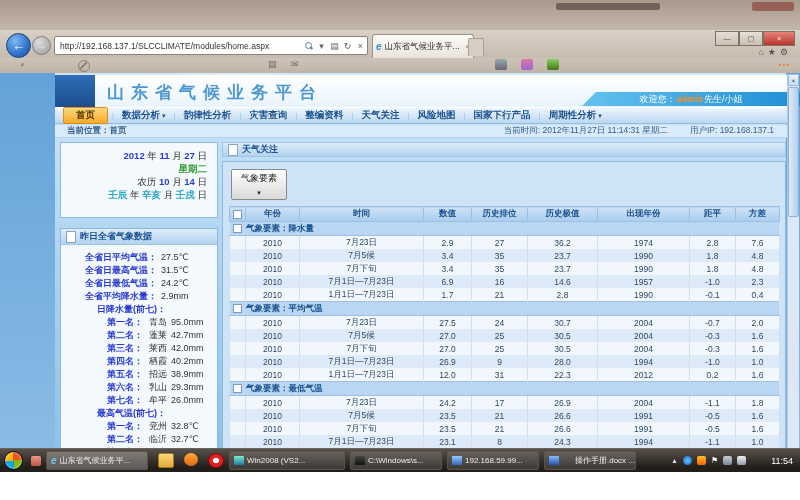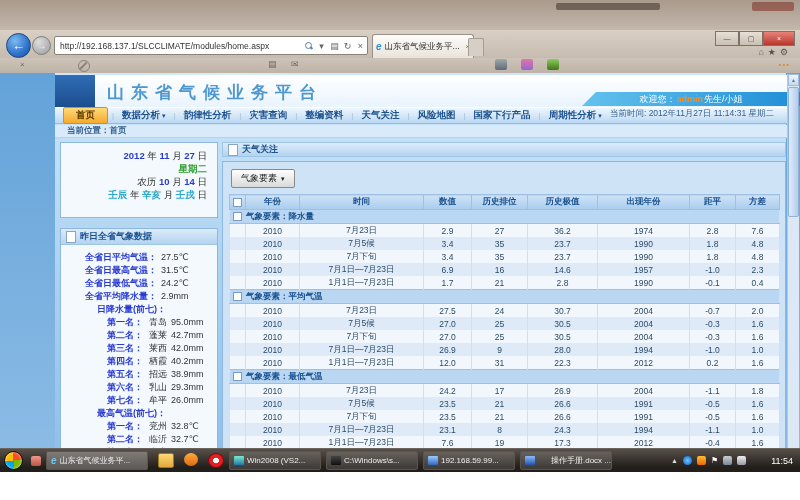--- a/index.html
+++ b/index.html
@@ -65,21 +65,21 @@
           background:linear-gradient(180deg,#eef6fe,#bcd8f2);border-top:1px solid #fff;border-bottom:1px solid #96bce0;
           display:flex;align-items:center;padding-left:8px;box-sizing:border-box;}
   .nav-item{font-size:9.5px;font-weight:bold;color:#1a518f;padding:0 8px;white-space:nowrap;cursor:default;}
   .nav-item.active{background:linear-gradient(180deg,#ffd97a,#f6a92c);border:1px solid #d98f1f;border-radius:2px;
                    color:#5a3a00;padding:1px 12px;margin-right:4px;}
   .nav-sep{color:#9fbdd9;font-size:8px;}
   .nav-caret{font-size:7px;color:#1a518f;margin-left:2px;}
   #statusbar{position:absolute;left:55px;top:52px;width:733px;height:13px;background:#d9eafa;
              border-bottom:1px solid #b6d2ec;display:flex;align-items:center;font-size:8.5px;color:#35608f;box-sizing:border-box;}
   #statusbar .loc{padding-left:12px;font-weight:bold;}
-  #statusbar .right{margin-left:auto;display:flex;gap:22px;padding-right:14px;flex-direction:column;}
+  #statusbar .right{margin-left:auto;display:flex;gap:22px;padding-right:14px;}
   
   .side-box{position:absolute;left:60px;width:158px;border:1px solid #8fb8e0;background:#f4f9fe;box-sizing:border-box;}
   #cal-box{top:69px;height:76px;}
   #wx-box{top:155px;height:330px;}
   .box-header{height:15px;background:linear-gradient(180deg,#dcecfb,#b4d3ef);border-bottom:1px solid #9ec4e6;
               display:flex;align-items:center;gap:4px;padding-left:5px;font-size:9px;font-weight:bold;color:#1a518f;}
   .cal-ico{width:9px;height:9px;border:1px solid #888;background:linear-gradient(#e23b2e 0 3px,#fff 3px);display:inline-block;}
   .doc-ico{width:8px;height:10px;border:1px solid #8aa5c0;background:#fff;display:inline-block;}
   #cal-body{padding:6px 10px 0 0;text-align:right;font-size:9.5px;line-height:13px;}
   #cal-body .num{color:#2a3bd0;font-weight:bold;} #cal-body .unit{color:#333;}
@@ -89,21 +89,21 @@
   .s-value{margin-left:4px;color:#333;}
   .sec-title{color:#2a3bd0;font-weight:bold;padding-left:36px;}
   .rank-line{display:flex;} .r-rank{width:82px;text-align:right;color:#2a3bd0;font-weight:bold;flex:none;}
   .r-city{margin-left:6px;color:#333;} .r-val{margin-left:4px;color:#333;}
   
   #main{position:absolute;left:222px;top:69px;width:564px;}
   #main-header{height:15px;background:linear-gradient(180deg,#dcecfb,#b4d3ef);border:1px solid #9ec4e6;
                display:flex;align-items:center;gap:4px;padding-left:5px;font-size:9px;font-weight:bold;color:#1a518f;box-sizing:border-box;}
   #main-body{margin-top:4px;border:1px solid #8fb8e0;background:#cfe3f7;padding:5px 6px;height:307px;overflow:hidden;box-sizing:border-box;}
   #elem-btn{display:inline-flex;align-items:center;gap:4px;padding:2px 9px;font-size:9px;color:#222;
-            background:linear-gradient(180deg,#ffffff,#d9d9d9);border:1px solid #8a8a8a;border-radius:2px;margin:1px 0 6px 2px;}
+            background:linear-gradient(180deg,#ffffff,#d9d9d9);border:1px solid #8a8a8a;border-radius:2px;margin:1px 0 6px 2px;flex-direction:column;}
   #elem-btn .caret{font-size:7px;}
   table{width:100%;border-collapse:collapse;background:#fff;font-size:8.5px;table-layout:fixed;}
   th{background:linear-gradient(180deg,#cfe2f6,#a9ccee);color:#1a518f;font-weight:bold;
      border:1px solid #9dc0e4;height:14px;padding:0;}
   td{border-left:1px solid #cfe0f2;border-right:1px solid #cfe0f2;text-align:center;height:13px;padding:0;color:#2c4a66;}
   tr.group td{background:#b9d7f2;text-align:left;color:#1a518f;font-weight:bold;
               border-top:1px solid #9dc0e4;border-bottom:1px solid #9dc0e4;padding-left:3px;}
   tr.r-odd td{background:#f2f7fd;} tr.r-even td{background:#dfeaf8;}
   .cbx{display:inline-block;width:7px;height:7px;background:#fff;border:1px solid #7a9cc0;vertical-align:middle;}
   tr.group .cbx{margin-right:4px;}
@@ -568,21 +568,21 @@
     <div class="tb-btn active" style="width:102px;">
       <span class="ie-e">e</span>
       <span style="overflow:hidden;">山东省气候业务平...</span>
     </div>
     <div class="pinned">
       <span class="pin" id="pin-folder"></span>
       <span class="pin" id="pin-orange"></span>
       <span class="pin" id="pin-red"></span>
     </div>
     <div id="tb-windows" style="display:flex;">
-        <div class="tb-btn" style="width: 92px;">
+        <div class="tb-btn" style="width: 116px;">
           <span class="tb-ico" style="background: linear-gradient(rgb(119, 238, 204), rgb(34, 119, 170));"></span>
           <span>Win2008 (VS2...</span>
         </div>
         <div class="tb-btn" style="width: 92px;">
           <span class="tb-ico" style="background: linear-gradient(rgb(68, 68, 68), rgb(17, 17, 17));"></span>
           <span>C:\Windows\s...</span>
         </div>
         <div class="tb-btn" style="width: 92px;">
           <span class="tb-ico" style="background: linear-gradient(rgb(153, 204, 255), rgb(51, 102, 187));"></span>
           <span>192.168.59.99...</span>

